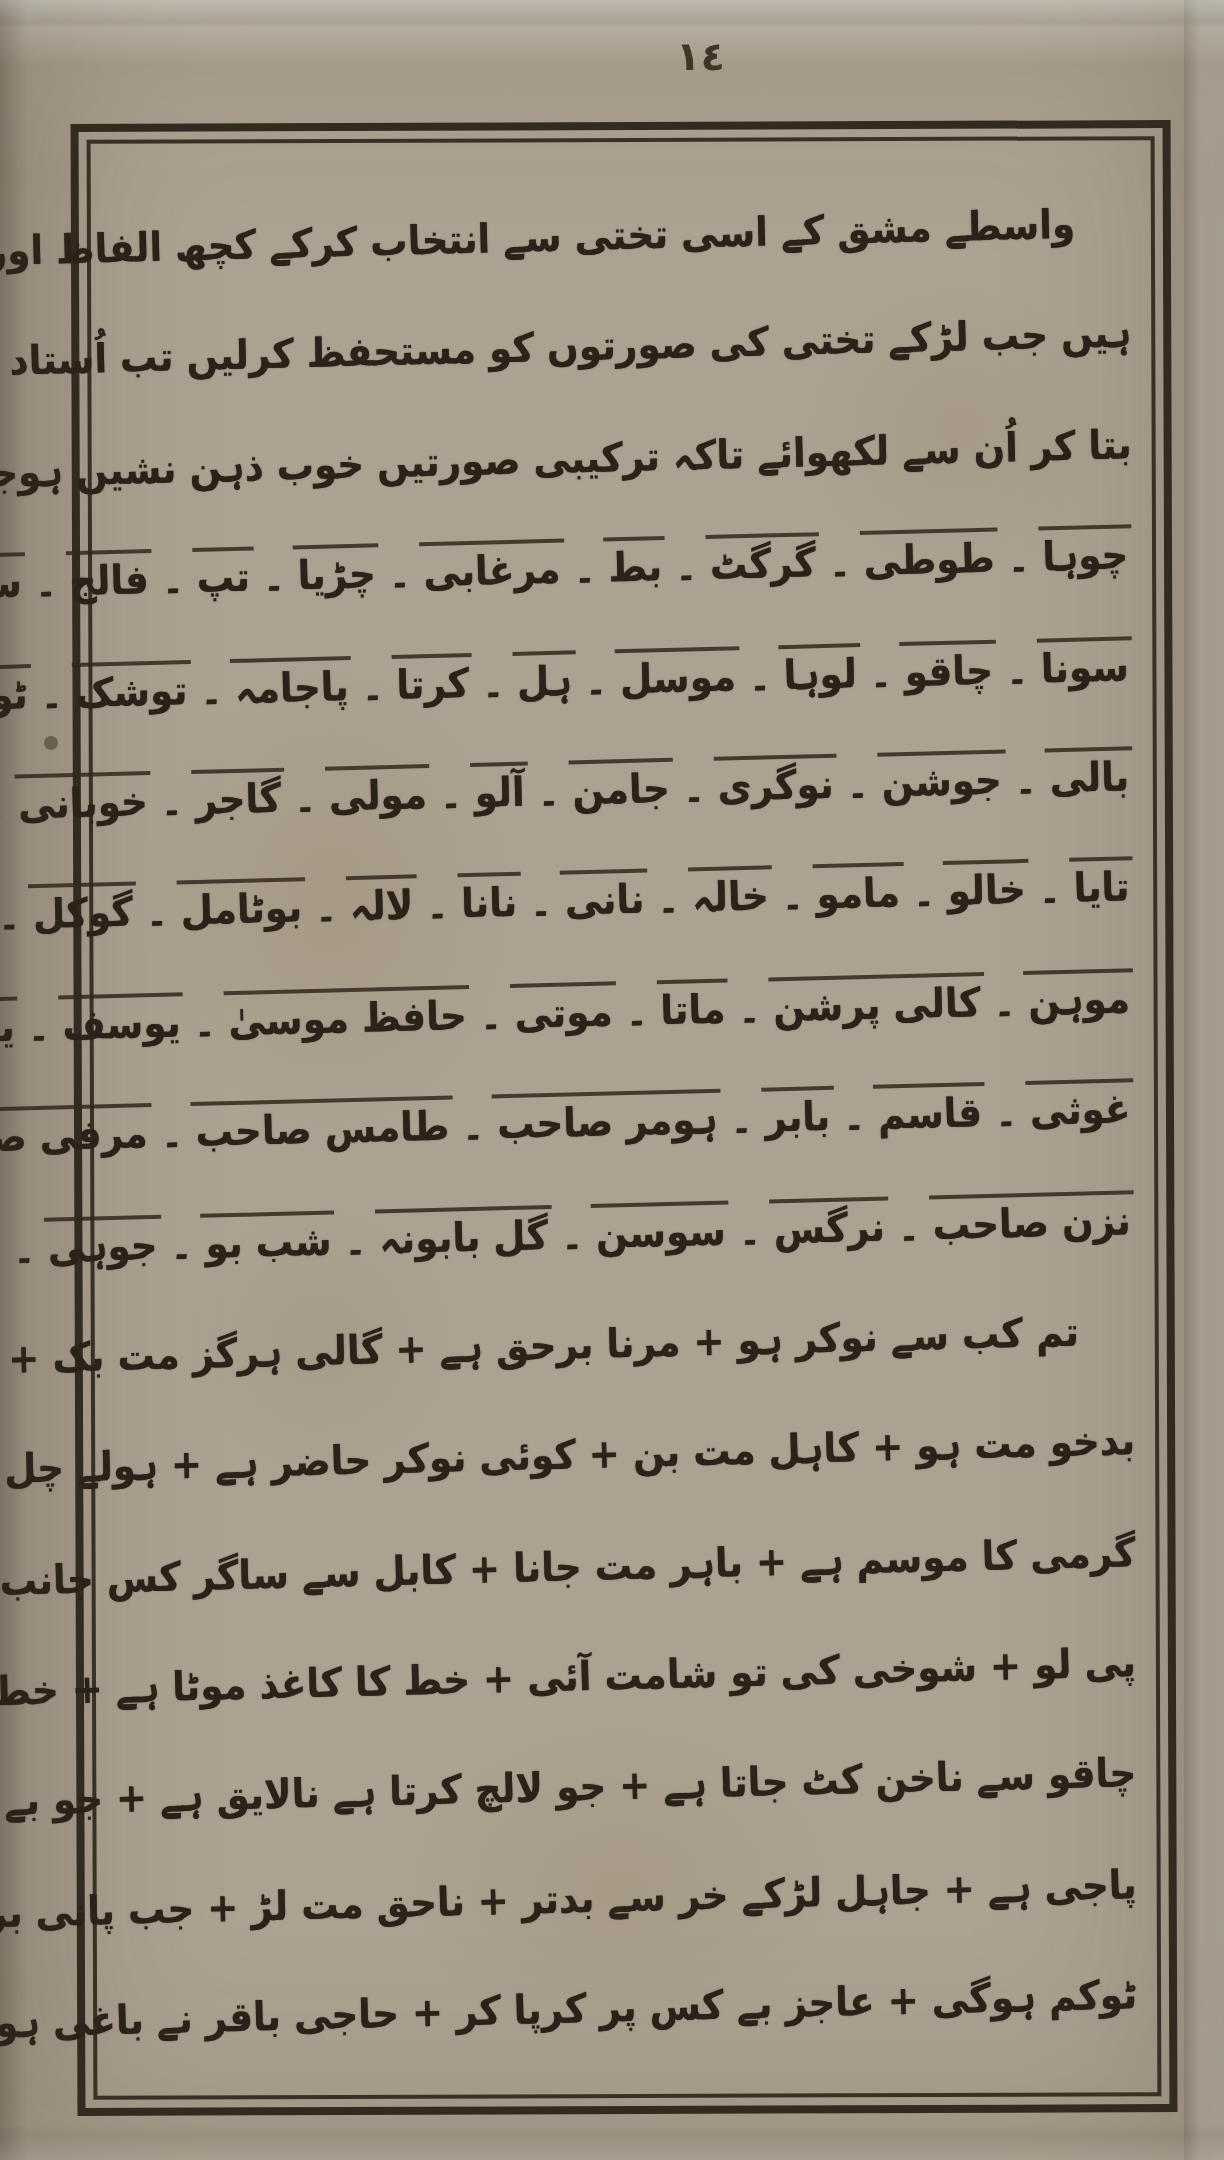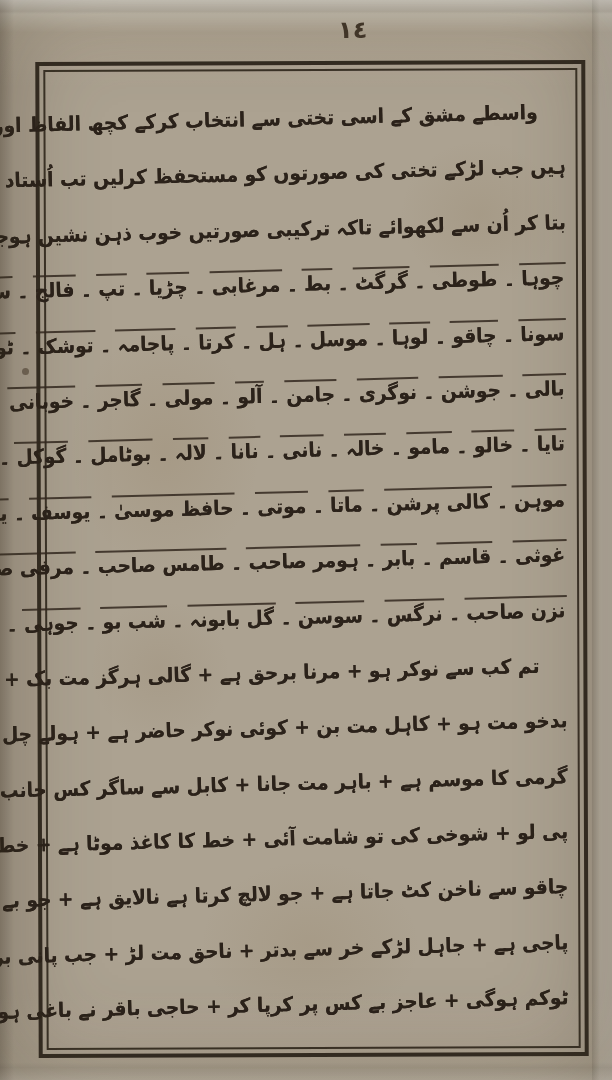--- a/index.html
+++ b/index.html
@@ -54,21 +54,21 @@
     background: radial-gradient(closest-side, rgba(124,98,60,0.12), rgba(124,98,60,0)); }
   .stain.s4 { left: 90px;  top: 600px; width: 140px; height: 140px;
     background: radial-gradient(closest-side, rgba(118,92,58,0.10), rgba(118,92,58,0)); }
   .speck { position: absolute; left: 22px; top: 368px; width: 7px; height: 7px;
     border-radius: 50%; background: rgba(70,55,40,0.55); }
 
   
   .pagenum {
     position: absolute;
     top: 16px; left: 338px;
-    font-size: 24px;
+    font-size: 20px;
     font-weight: bold;
     color: #43372a;
     letter-spacing: 1px;
   }
 
   
   .frame {
     position: absolute;
     left: 37px; top: 61px;
     width: 550px; height: 996px;

